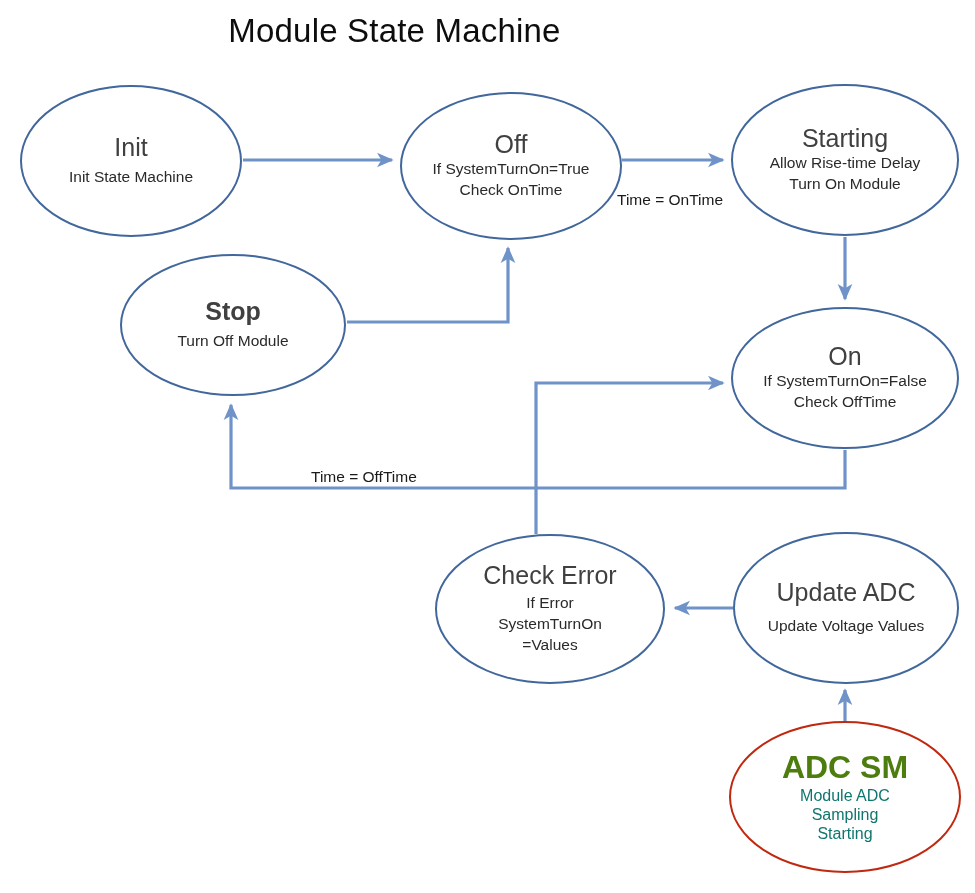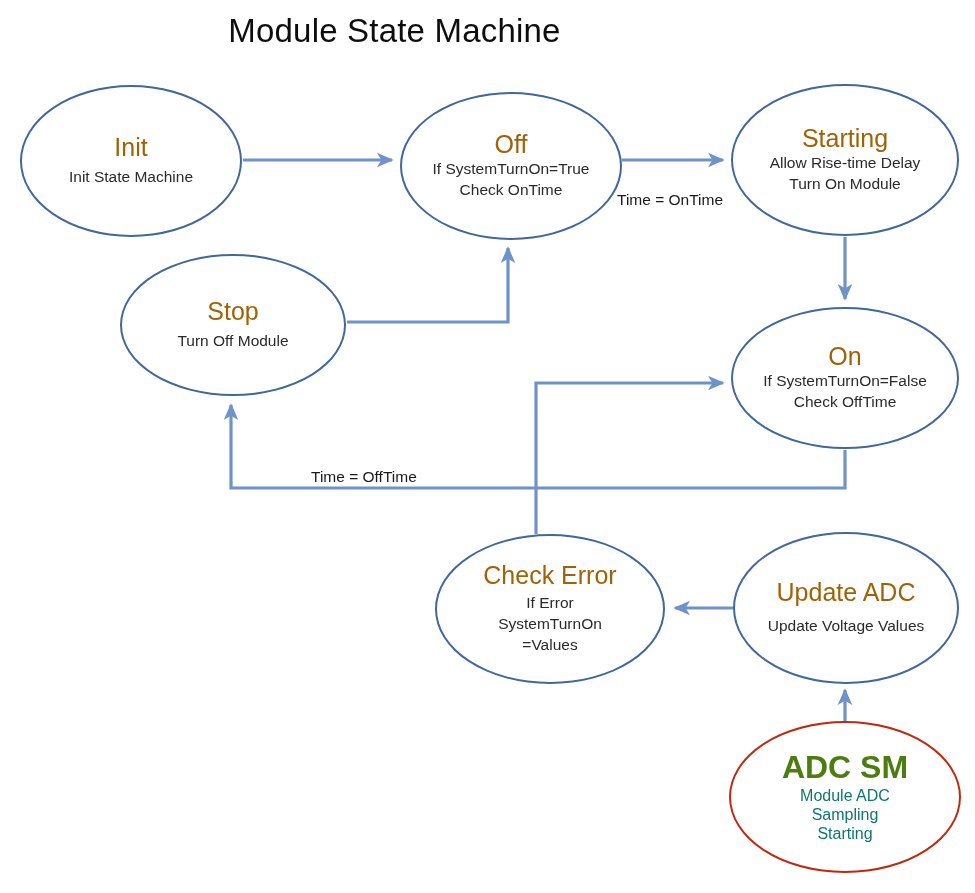--- a/index.html
+++ b/index.html
@@ -53,21 +53,21 @@
   }
   .node.red-node {
     border-color: #c0280f;
     border-width: 2.6px;
     color: #ef2d18;
   }
   .node-title {
     font-size: 25px;
     font-weight: 400;
     line-height: 1.05;
-    color: #a16207;
+    color: #404040;
     white-space: nowrap;
   }
   .red-node .node-title {
     color: #4d7c0f;
     font-size: 32px;
     font-weight: bold;
   }
   .node-sub {
     font-size: 15.5px;
     font-weight: 400;
@@ -104,21 +104,21 @@
   #node-checkerror{ left: 435px; top: 534px; width: 230px; height: 150px; }
   #node-updateadc { left: 733px; top: 532px; width: 226px; height: 152px; }
   #node-adcsm     { left: 729px; top: 721px; width: 232px; height: 152px; }
 
   #node-off .node-title,
   #node-on .node-title { margin-bottom: 1px; }
   #node-starting .node-title { margin-bottom: 2px; }
   #node-checkerror .node-title { margin-bottom: 4px; }
   #node-updateadc .node-title { margin-bottom: 10px; }
   #node-adcsm .node-title { margin-bottom: 1px; }
-  #node-stop .node-title { margin-bottom: 6px; }
+  #node-stop .node-title { margin-bottom: 6px; font-weight: bold; }
 
   
   #label-ontime   { left: 617px; top: 191px; }
   #label-offtime  { left: 311px; top: 468px; }
 </style>
 </head>
 <body>
 
 <div id="canvas">
 

